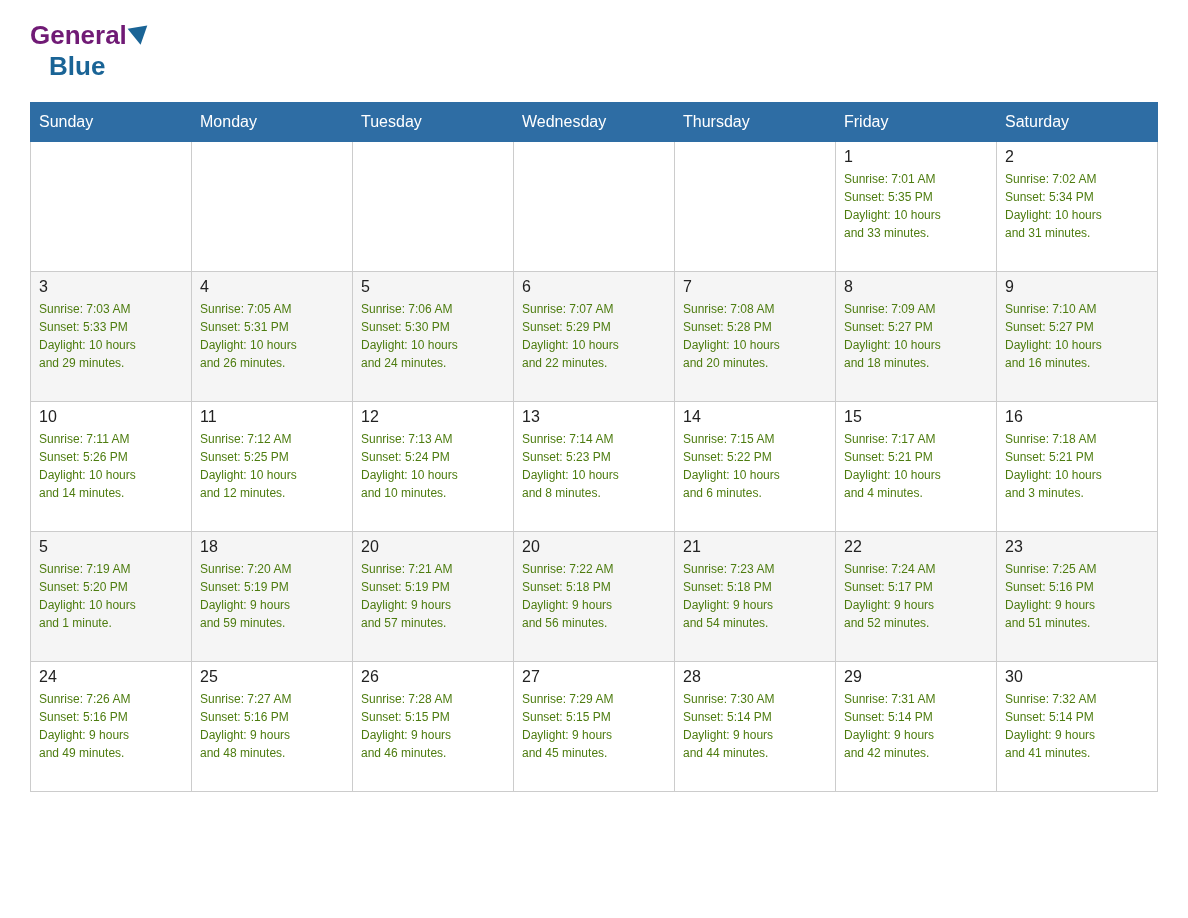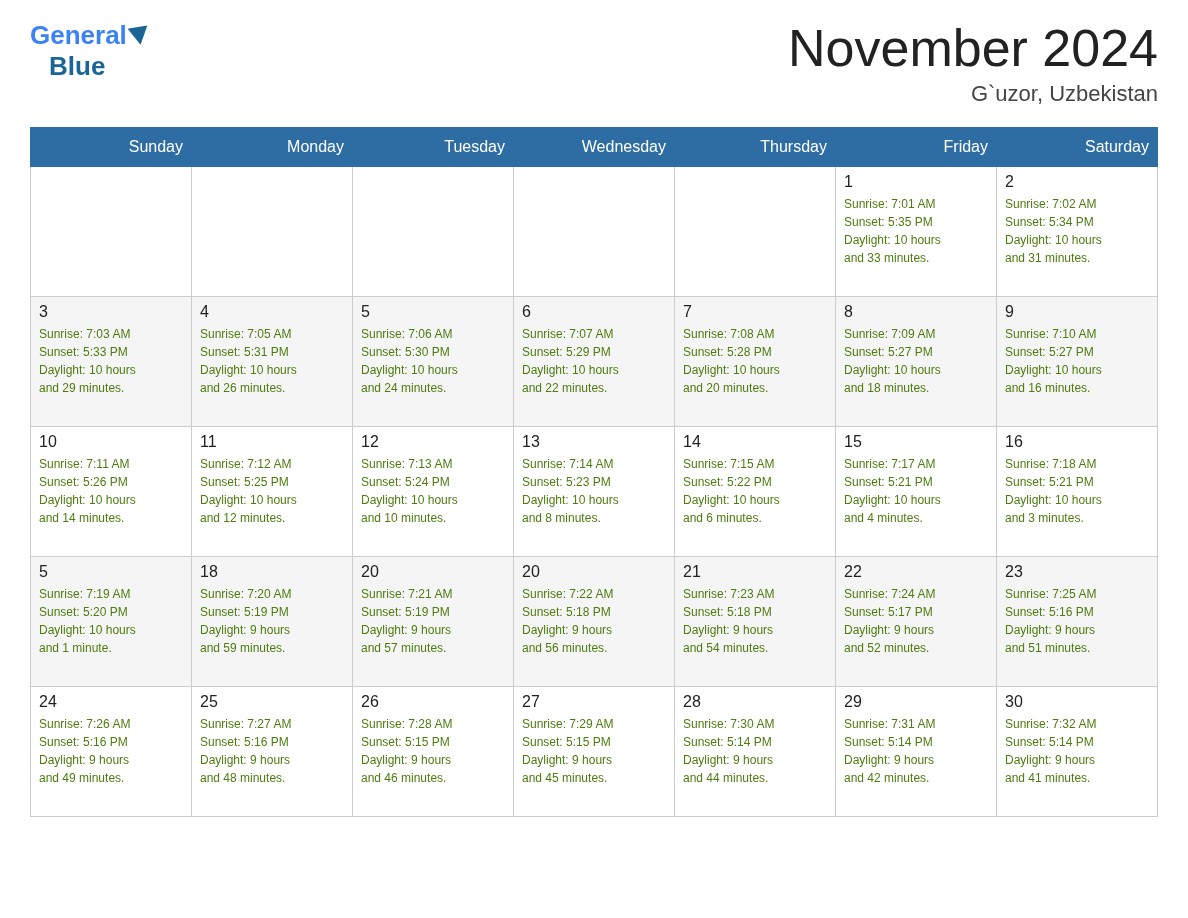--- a/index.html
+++ b/index.html
@@ -21,21 +21,21 @@
       flex-direction: column;
       align-items: flex-start;
     }
     .logo-text {
       display: flex;
       align-items: center;
       font-size: 26px;
       font-weight: bold;
       color: #333;
     }
-    .logo-general { color: #3b82f6; }
+    .logo-general { color: #701a75; }
     .logo-triangle {
       width: 0; height: 0;
       border-left: 10px solid transparent;
       border-right: 10px solid transparent;
       border-top: 18px solid #1a6496;
       display: inline-block;
       margin: 0 2px;
       transform: rotate(-10deg);
     }
     .logo-blue { color: #1a6496; font-size: 26px; font-weight: bold; margin-left: 4px; }
@@ -57,21 +57,21 @@
       width: 100%;
       border-collapse: collapse;
       border: 1px solid #aaa;
     }
     .calendar th {
       background: #2e6da4;
       color: #fff;
       padding: 10px 8px;
       font-size: 16px;
       font-weight: normal;
-      text-align: right;
+      text-align: left;
       border: 1px solid #2e6da4;
     }
     .calendar td {
       vertical-align: top;
       border: 1px solid #ccc;
       padding: 6px 8px;
       width: 14.28%;
       min-height: 110px;
       height: 130px;
     }
@@ -96,24 +96,20 @@
 <div class="header">
   <div class="logo">
     <div class="logo-text">
       <span class="logo-general">General</span>
       <span class="logo-triangle"></span>
     </div>
     <div style="margin-left: 15px;">
       <span class="logo-blue">Blue</span>
     </div>
   </div>
-  <div class="title-section">
-    <div class="month-title">November 2024</div>
-    <div class="location">G`uzor, Uzbekistan</div>
-  </div>
 </div>
 
 <table class="calendar">
   <thead>
     <tr>
     <th>Sunday</th>
         <th>Monday</th>
         <th>Tuesday</th>
         <th>Wednesday</th>
         <th>Thursday</th>

